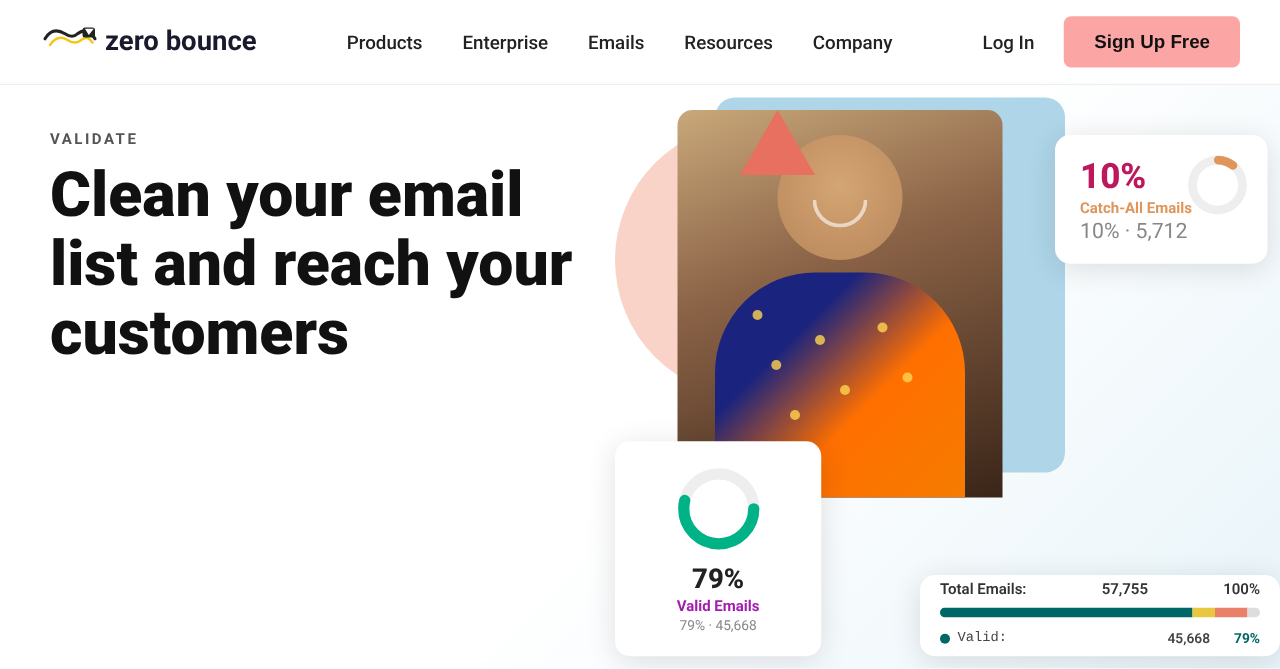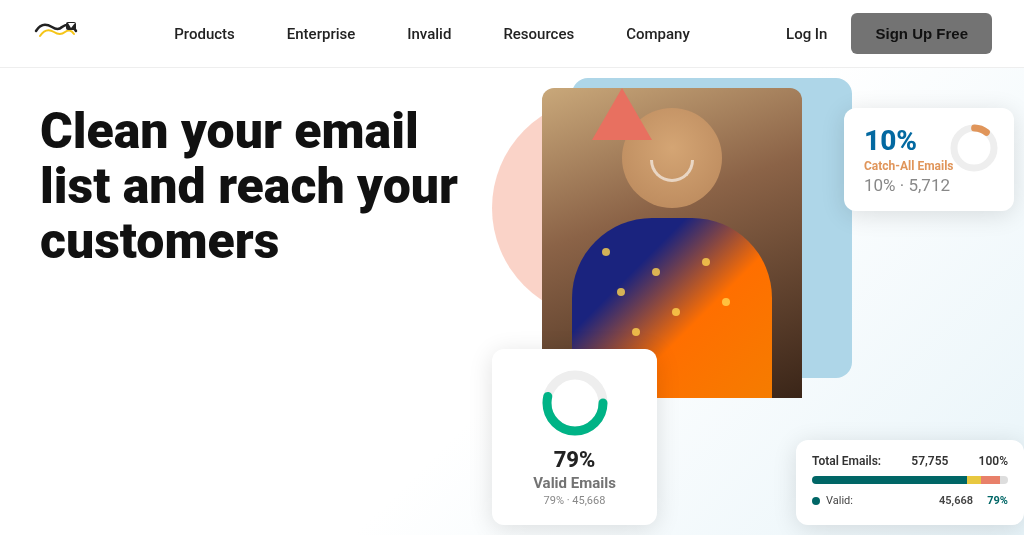--- a/index.html
+++ b/index.html
@@ -11,33 +11,33 @@
       padding: 0 32px; height: 68px;
       background: #fff;
       border-bottom: 1px solid #eee;
       position: relative; z-index: 10;
     }
     .nav-logo {
       display: flex; align-items: center; gap: 6px;
       font-size: 22px; font-weight: 700; color: #1a1a2e; text-decoration: none;
     }
     .nav-links {
-      display: flex; align-items: center; gap: 52px; list-style: none; text-align: center;
+      display: flex; align-items: center; gap: 32px; list-style: none; text-align: center;
     }
     .nav-links a {
       text-decoration: none; color: #222; font-size: 15px; font-weight: 500;
     }
     .nav-right {
       display: flex; align-items: center; gap: 24px;
     }
     .login-link {
       text-decoration: none; color: #222; font-size: 15px; font-weight: 500;
     }
     .signup-btn {
-      background: #737373; color: #111; font-weight: 700; font-size: 15px;
+      background: #fca5a5; color: #111; font-weight: 700; font-size: 15px;
       border: none; border-radius: 6px; padding: 12px 24px; cursor: pointer;
     }
 
     
     .hero {
       position: relative;
       display: flex;
       height: calc(535px - 68px);
       overflow: hidden;
       background: linear-gradient(135deg, #fff 55%, #e8f4f9 100%);
@@ -140,21 +140,21 @@
       position: absolute;
       background: #fff;
       border-radius: 12px;
       box-shadow: 0 4px 24px rgba(0,0,0,0.12);
       padding: 16px 20px;
       top: 40px; right: 10px;
       z-index: 5;
       width: 170px;
     }
     .card-catch .percent {
-      font-size: 28px; font-weight: 800; color: #0369a1;
+      font-size: 28px; font-weight: 800; color: #be185d;
     }
     .card-catch .catch-label {
       color: #e0955a; font-size: 12px; font-weight: 700; margin-top: 2px;
     }
     .card-catch .catch-detail {
       color: #888; font-size: 17px; margin-top: 2px;
     }
     .donut-small {
       width: 52px; height: 52px;
       position: absolute; top: 14px; right: 14px;
@@ -173,93 +173,95 @@
     }
     .donut-large {
       width: 72px; height: 72px;
       margin: 0 auto 8px auto;
       display: block;
     }
     .card-valid .percent-large {
       font-size: 22px; font-weight: 800; color: #222; text-align: center;
     }
     .card-valid .valid-label {
-      color: #737373; font-size: 15px; font-weight: 700; text-align: center; margin-top: 2px;
+      color: #a21caf; font-size: 12px; font-weight: 700; text-align: center; margin-top: 2px;
     }
     .card-valid .valid-detail {
       color: #888; font-size: 11px; text-align: center; margin-top: 2px;
     }
 
     
     .card-stats {
       position: absolute;
       background: #fff;
       border-radius: 12px;
       box-shadow: 0 4px 24px rgba(0,0,0,0.12);
-      padding: 14px 16px;
+      padding: 4px 16px;
       bottom: 10px; right: 0;
       z-index: 5;
-      width: 228px;
+      width: 288px;
     }
     .card-stats .stats-header {
       display: flex; justify-content: space-between; align-items: center;
       font-size: 12px; font-weight: 600; color: #333; margin-bottom: 8px;
     }
     .progress-bar-container {
       display: flex; height: 8px; border-radius: 4px; overflow: hidden; margin-bottom: 10px;
     }
     .pb-valid { background: #006666; }
     .pb-invalid { background: #e8c840; }
     .pb-catchall { background: #e8806a; }
     .pb-other { background: #ddd; }
 
     .stat-row {
       display: flex; justify-content: space-between; align-items: center;
       font-size: 11px; color: #444; margin-bottom: 4px;
     }
     .stat-row .dot {
       width: 8px; height: 8px; border-radius: 50%; display: inline-block; margin-right: 6px;
     }
-    .stat-row .label { flex: 1; }
-    .stat-row .val { font-weight: 600; min-width: 44px; text-align: center; }
+    .stat-row .label { flex: 1; font-family: Liberation Mono, monospace; }
+    .stat-row .val { font-weight: 600; min-width: 44px; text-align: left; }
     .stat-row .pct { min-width: 30px; text-align: right; font-weight: 700; }
 
     
     .logo-svg { width: 46px; height: 30px; }
   </style>
 </head>
 <body>
 
 <nav class="navbar">
   <a class="nav-logo" href="#">
     <svg class="logo-svg" viewBox="0 0 46 30" fill="none">
       <path d="M4 12 Q10 2 20 8 Q26 12 30 8 Q38 2 44 12" stroke="#222" stroke-width="2.5" fill="none" stroke-linecap="round"></path>
       <path d="M8 17 Q14 8 22 13 Q28 17 33 13 Q38 9 42 15" stroke="#f5c518" stroke-width="2" fill="none" stroke-linecap="round"></path>
       <rect x="34" y="3" width="10" height="8" rx="2" fill="#222"></rect>
       <polygon points="36,4 43,4 39,9" fill="#fff"></polygon>
     </svg>
+    <span>zero bounce</span>
   </a>
 
   <ul class="nav-links">
     <li><a href="#">Products</a></li>
     <li><a href="#">Enterprise</a></li>
-    <li><a href="#">Invalid</a></li>
+    <li><a href="#">Emails</a></li>
     <li><a href="#">Resources</a></li>
     <li><a href="#">Company</a></li>
   </ul>
 
   <div class="nav-right">
     <a class="login-link" href="#">Log In</a>
     <button class="signup-btn">Sign Up Free</button>
   </div>
 </nav>
 
 <section class="hero">
 
   <div class="hero-left">
+    <p class="validate-label">VALIDATE</p>
     <h1 class="hero-title">Clean your email list and reach your customers</h1>
   </div>
 
   <div class="hero-right">
 
     <div class="bg-circle-pink"></div>
     <div class="bg-rect-blue"></div>
     <div class="triangle-salmon"></div>
 
     <div class="person-img">

